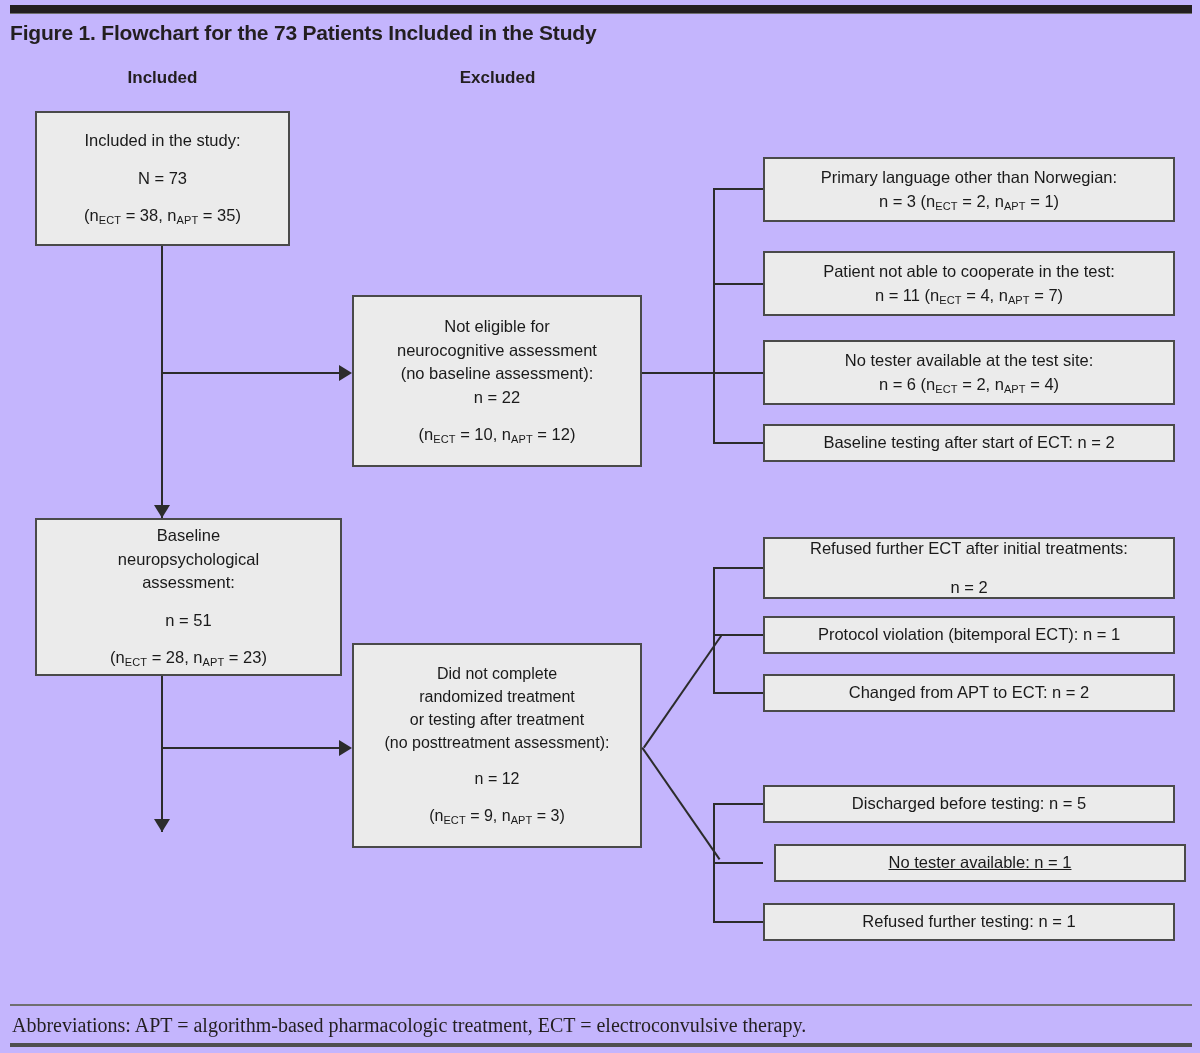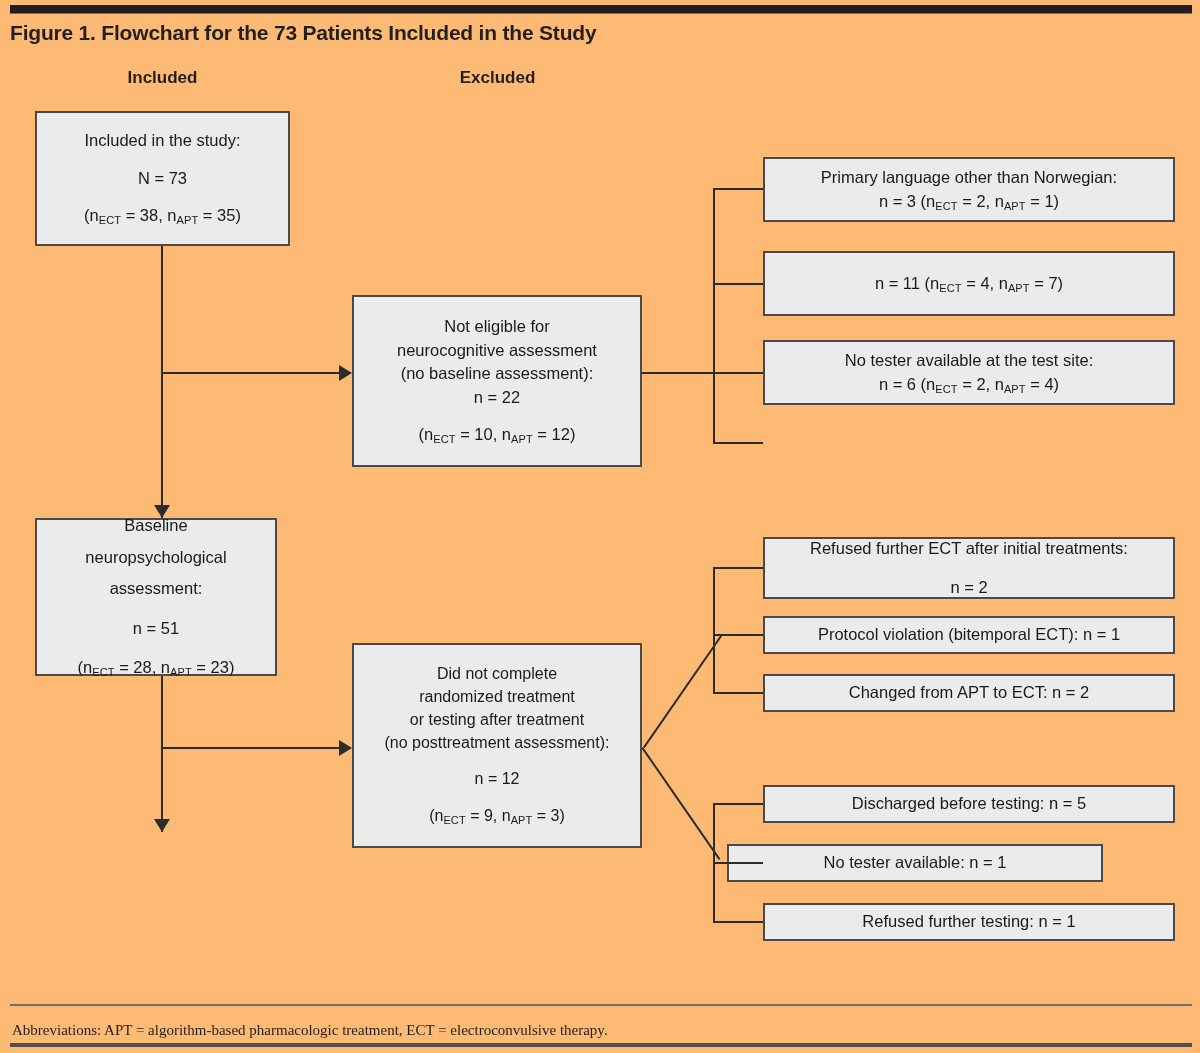--- a/index.html
+++ b/index.html
@@ -5,21 +5,21 @@
   html,body{margin:0;padding:0;background:#ffffff;}
   body{
     width:1200px;height:1053px;
     font-family:"Liberation Sans","DejaVu Sans",sans-serif;
     color:#1a1a1a;
     position:relative;
     overflow:hidden;
   }
   .figure{
     position:absolute;left:0;top:0;width:1200px;height:1053px;
-    background:#fdba74;
+    background:#c4b5fd;
   }
   
   .rule-top{
     position:absolute;left:10px;top:5px;width:1182px;height:8px;
     background:#231f20;
   }
   .rule-top-thin{
     position:absolute;left:10px;top:13px;width:1182px;height:1px;
     background:#6f6f6f;
   }
@@ -76,21 +76,21 @@
   }
 
   
   .rule-foot{
     position:absolute;left:10px;top:1004px;width:1182px;height:2px;
     background:#6f6f6f;
   }
   .footnote{
     position:absolute;left:12px;top:1014px;width:1160px;
     font-family:"Liberation Serif","DejaVu Serif",serif;
-    font-size:15px;color:#231f20;white-space:nowrap;margin-top:8px;
+    font-size:20px;color:#231f20;white-space:nowrap;
   }
   .rule-bottom{
     position:absolute;left:10px;top:1043px;width:1182px;height:4px;
     background:#4f4f4f;
   }
 </style>
 </head>
 <body>
 
 <div class="figure">
@@ -104,21 +104,21 @@
   <div class="col-head excluded">Excluded</div>
 
   <div class="box" style="left:35px;top:111px;width:255px;height:135px;">
     <span class="ln">Included in the study:</span>
     <span class="gap"></span>
     <span class="ln">N = 73</span>
     <span class="gap"></span>
     <span class="ln"><span>(n</span><sub>ECT</sub><span> = 38, n</span><sub>APT</sub><span> = 35)</span></span>
   </div>
 
-  <div class="box" style="left:35px;top:518px;width:242px;height:158px;gap:8px;">
+  <div class="box" style="left:35px;top:518px;width:307px;height:158px;">
     <span class="ln">Baseline</span>
     <span class="ln">neuropsychological</span>
     <span class="ln">assessment:</span>
     <span class="gap"></span>
     <span class="ln">n = 51</span>
     <span class="gap"></span>
     <span class="ln"><span>(n</span><sub>ECT</sub><span> = 28, n</span><sub>APT</sub><span> = 23)</span></span>
   </div>
 
 
@@ -141,47 +141,51 @@
     <span class="gap"></span>
     <span class="ln"><span>(n</span><sub>ECT</sub><span> = 9, n</span><sub>APT</sub><span> = 3)</span></span>
   </div>
 
   <div class="box" style="left:763px;top:157px;width:412px;height:65px;">
     <span class="ln">Primary language other than Norwegian:</span>
     <span class="ln"><span>n = 3 (n</span><sub>ECT</sub><span> = 2, n</span><sub>APT</sub><span> = 1)</span></span>
   </div>
 
   <div class="box" style="left:763px;top:251px;width:412px;height:65px;">
+    <span class="ln">Patient not able to cooperate in the test:</span>
     <span class="ln"><span>n = 11 (n</span><sub>ECT</sub><span> = 4, n</span><sub>APT</sub><span> = 7)</span></span>
   </div>
 
   <div class="box" style="left:763px;top:340px;width:412px;height:65px;text-align:center;">
     <span class="ln">No tester available at the test site:</span>
     <span class="ln"><span>n = 6 (n</span><sub>ECT</sub><span> = 2, n</span><sub>APT</sub><span> = 4)</span></span>
   </div>
 
+  <div class="box" style="left:763px;top:424px;width:412px;height:38px;">
+    <span class="ln">Baseline testing after start of ECT: n = 2</span>
+  </div>
 
   <div class="box" style="left:763px;top:537px;width:412px;height:62px;gap:15px;">
     <span class="ln">Refused further ECT after initial treatments:</span>
     <span class="ln">n = 2</span>
   </div>
 
   <div class="box" style="left:763px;top:616px;width:412px;height:38px;">
     <span class="ln">Protocol violation (bitemporal ECT): n = 1</span>
   </div>
 
   <div class="box" style="left:763px;top:674px;width:412px;height:38px;">
     <span class="ln">Changed from APT to ECT: n = 2</span>
   </div>
 
   <div class="box" style="left:763px;top:785px;width:412px;height:38px;">
     <span class="ln">Discharged before testing: n = 5</span>
   </div>
 
-  <div class="box" style="left:727px;top:844px;width:376px;height:38px;">
+  <div class="box" style="left:774px;top:844px;width:412px;height:38px;text-decoration:underline;">
     <span class="ln">No tester available: n = 1</span>
   </div>
 
   <div class="box" style="left:763px;top:903px;width:412px;height:38px;">
     <span class="ln">Refused further testing: n = 1</span>
   </div>
 
   <div class="v-line" style="left:161px;top:246px;height:272px;"></div>
   <div class="arrow-d" style="left:154px;top:505px;"></div>
   <div class="h-line" style="left:161px;top:372px;width:178px;"></div>

